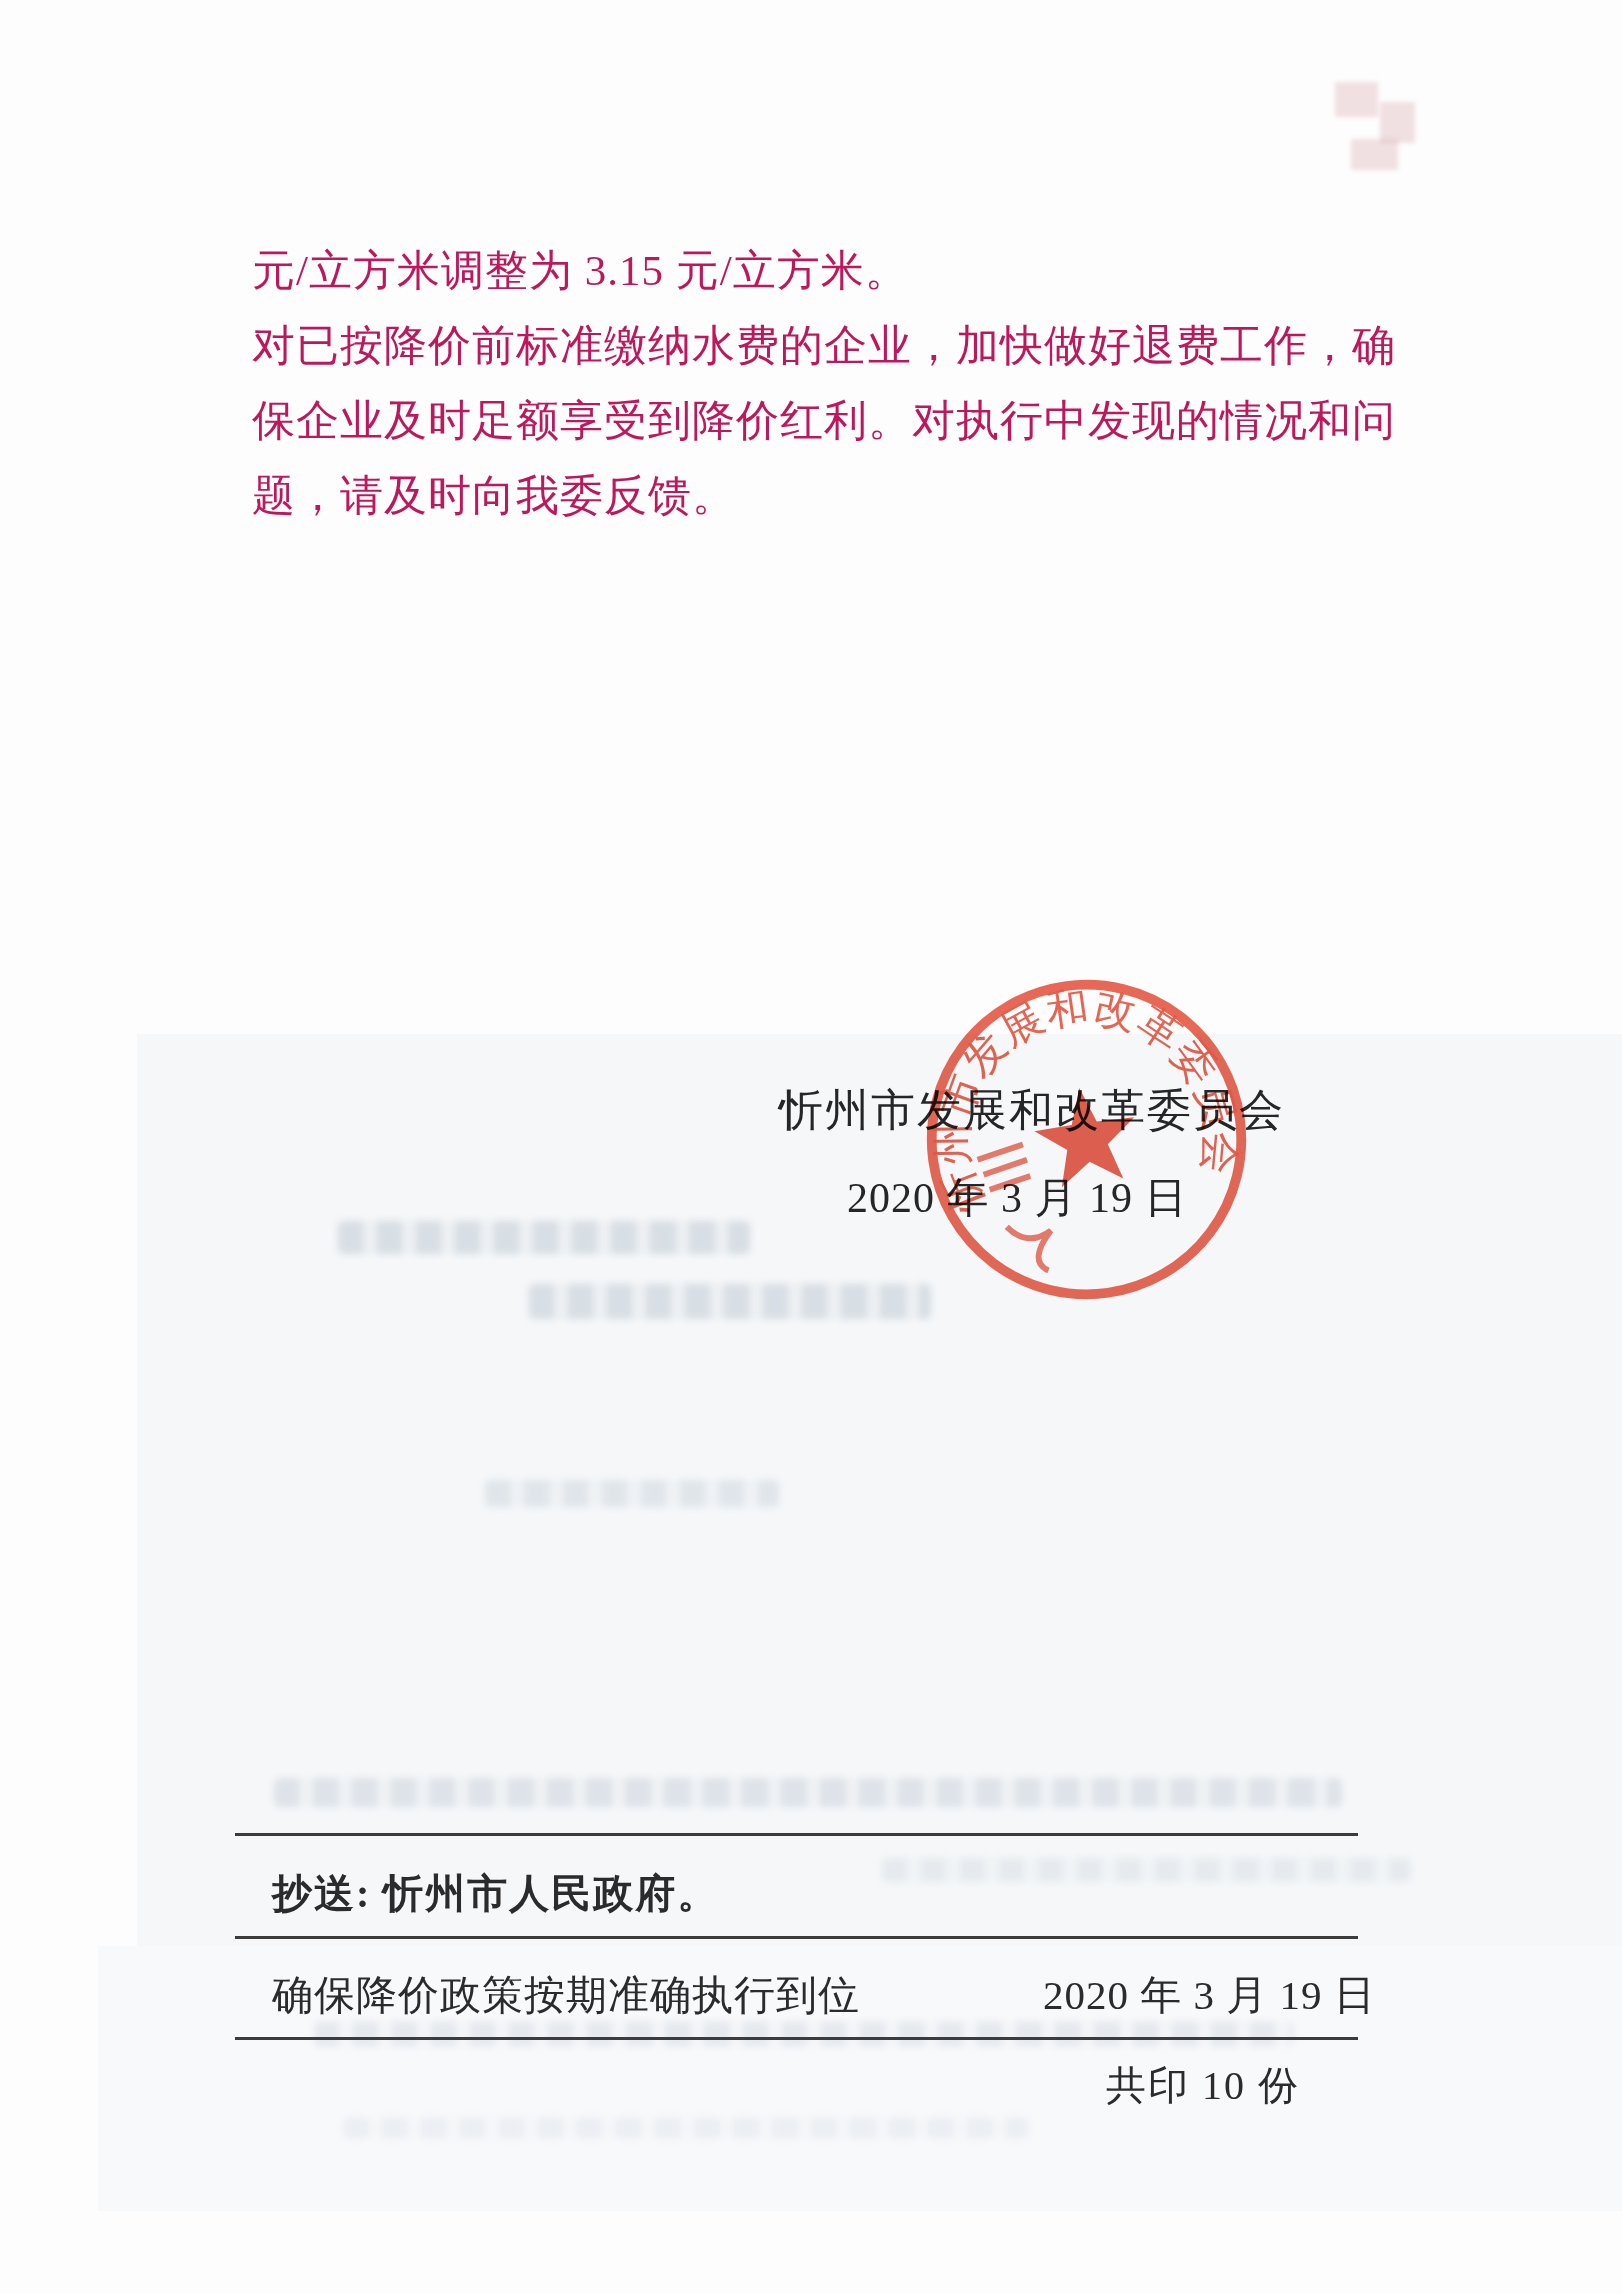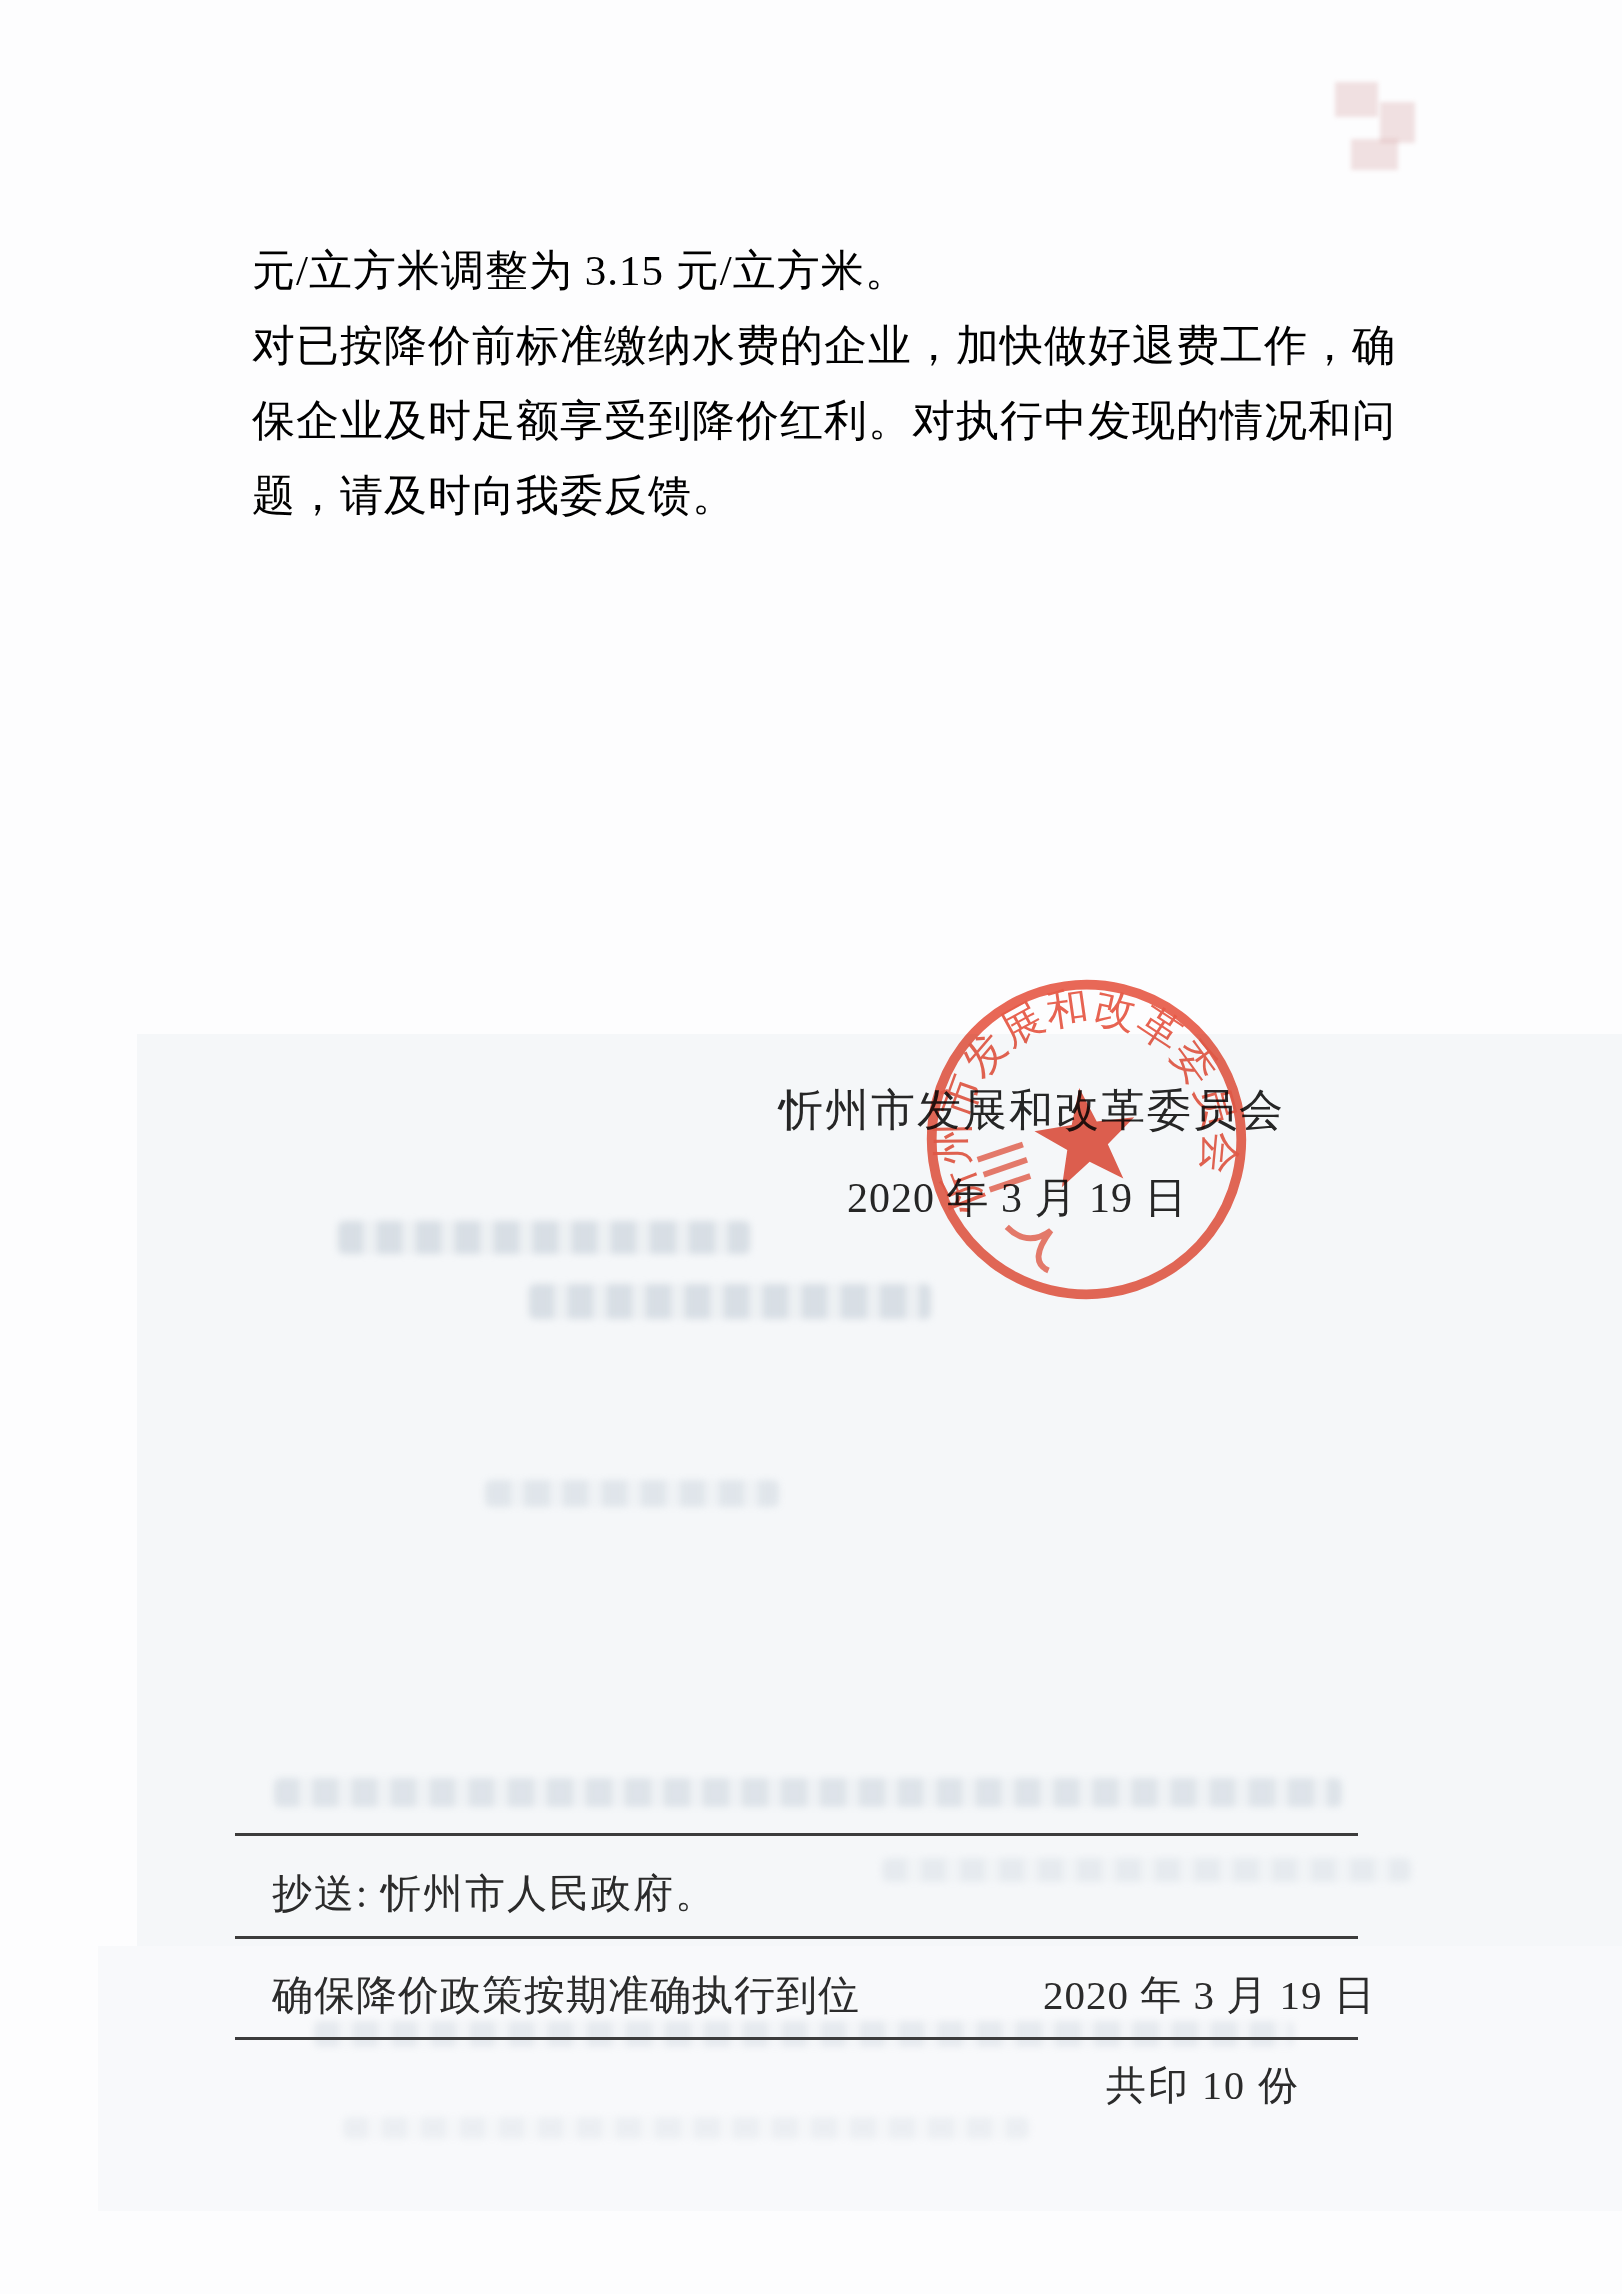--- a/index.html
+++ b/index.html
@@ -10,21 +10,21 @@
     overflow:hidden;
     font-family:"Liberation Serif","DejaVu Serif",serif;
     color:#2b2b2b;
   }
   .abs{position:absolute;}
   
   #body-text{
     left:252px;top:233px;width:1117px;
     font-size:43px;line-height:75px;
     letter-spacing:1px;
-    color:#000000;
+    color:#be185d;
   }
   .bline{height:75px;white-space:nowrap;}
   .indent2{text-indent:88px;}
   
   #issuer-signature{
     left:779px;top:1081px;width:461px;
     font-size:44px;letter-spacing:2px;white-space:nowrap;
     color:#262626;
   }
   #signature-date{
@@ -38,21 +38,21 @@
     transform:rotate(-8deg);
     mix-blend-mode:multiply;
     opacity:.9;
   }
   
   .rule{
     left:235px;width:1123px;height:2.9px;
     background:#3c3c3c;
   }
   #colophon-cc{
-    left:272px;top:1866px;font-size:40px;letter-spacing:2px;white-space:nowrap;
+    left:272px;top:1866px;font-size:40px;letter-spacing:2px;white-space:nowrap;font-weight:bold;
   }
   #colophon-office{
     left:272px;top:1968px;font-size:41px;letter-spacing:1px;white-space:nowrap;
   }
   #colophon-date{
     left:1043px;top:1968px;width:296px;font-size:41px;letter-spacing:1px;
     white-space:nowrap;text-align:right;
   }
   #colophon-copies{
     left:1106px;top:2058px;width:218px;font-size:40px;letter-spacing:2px;

